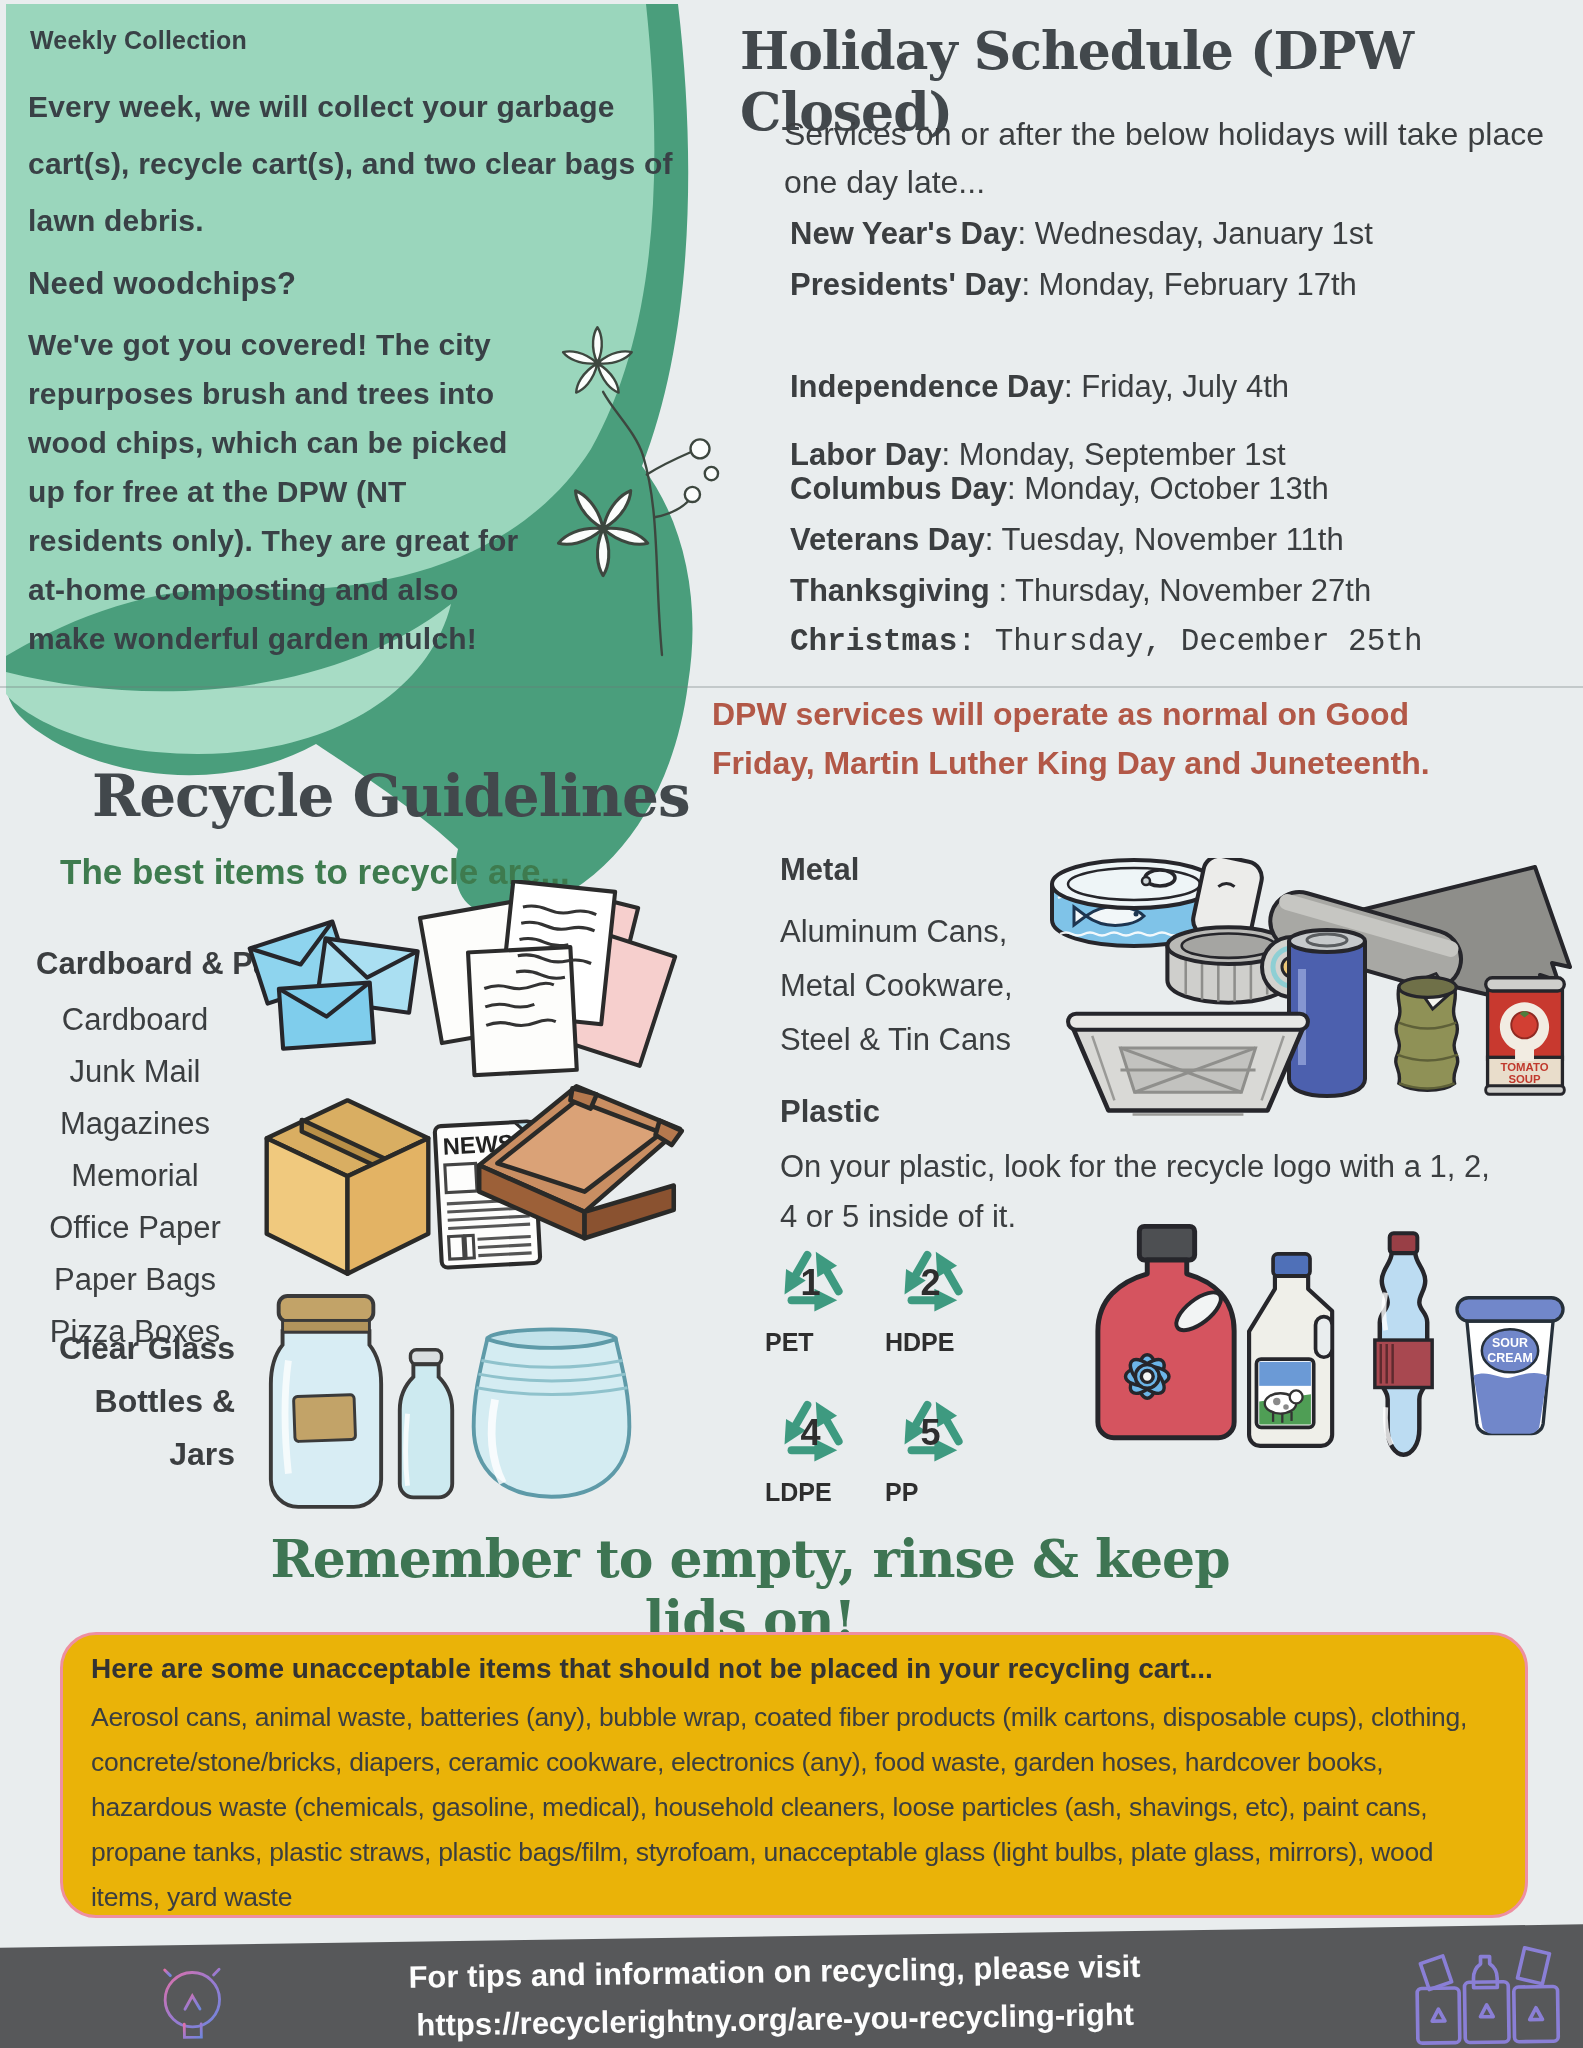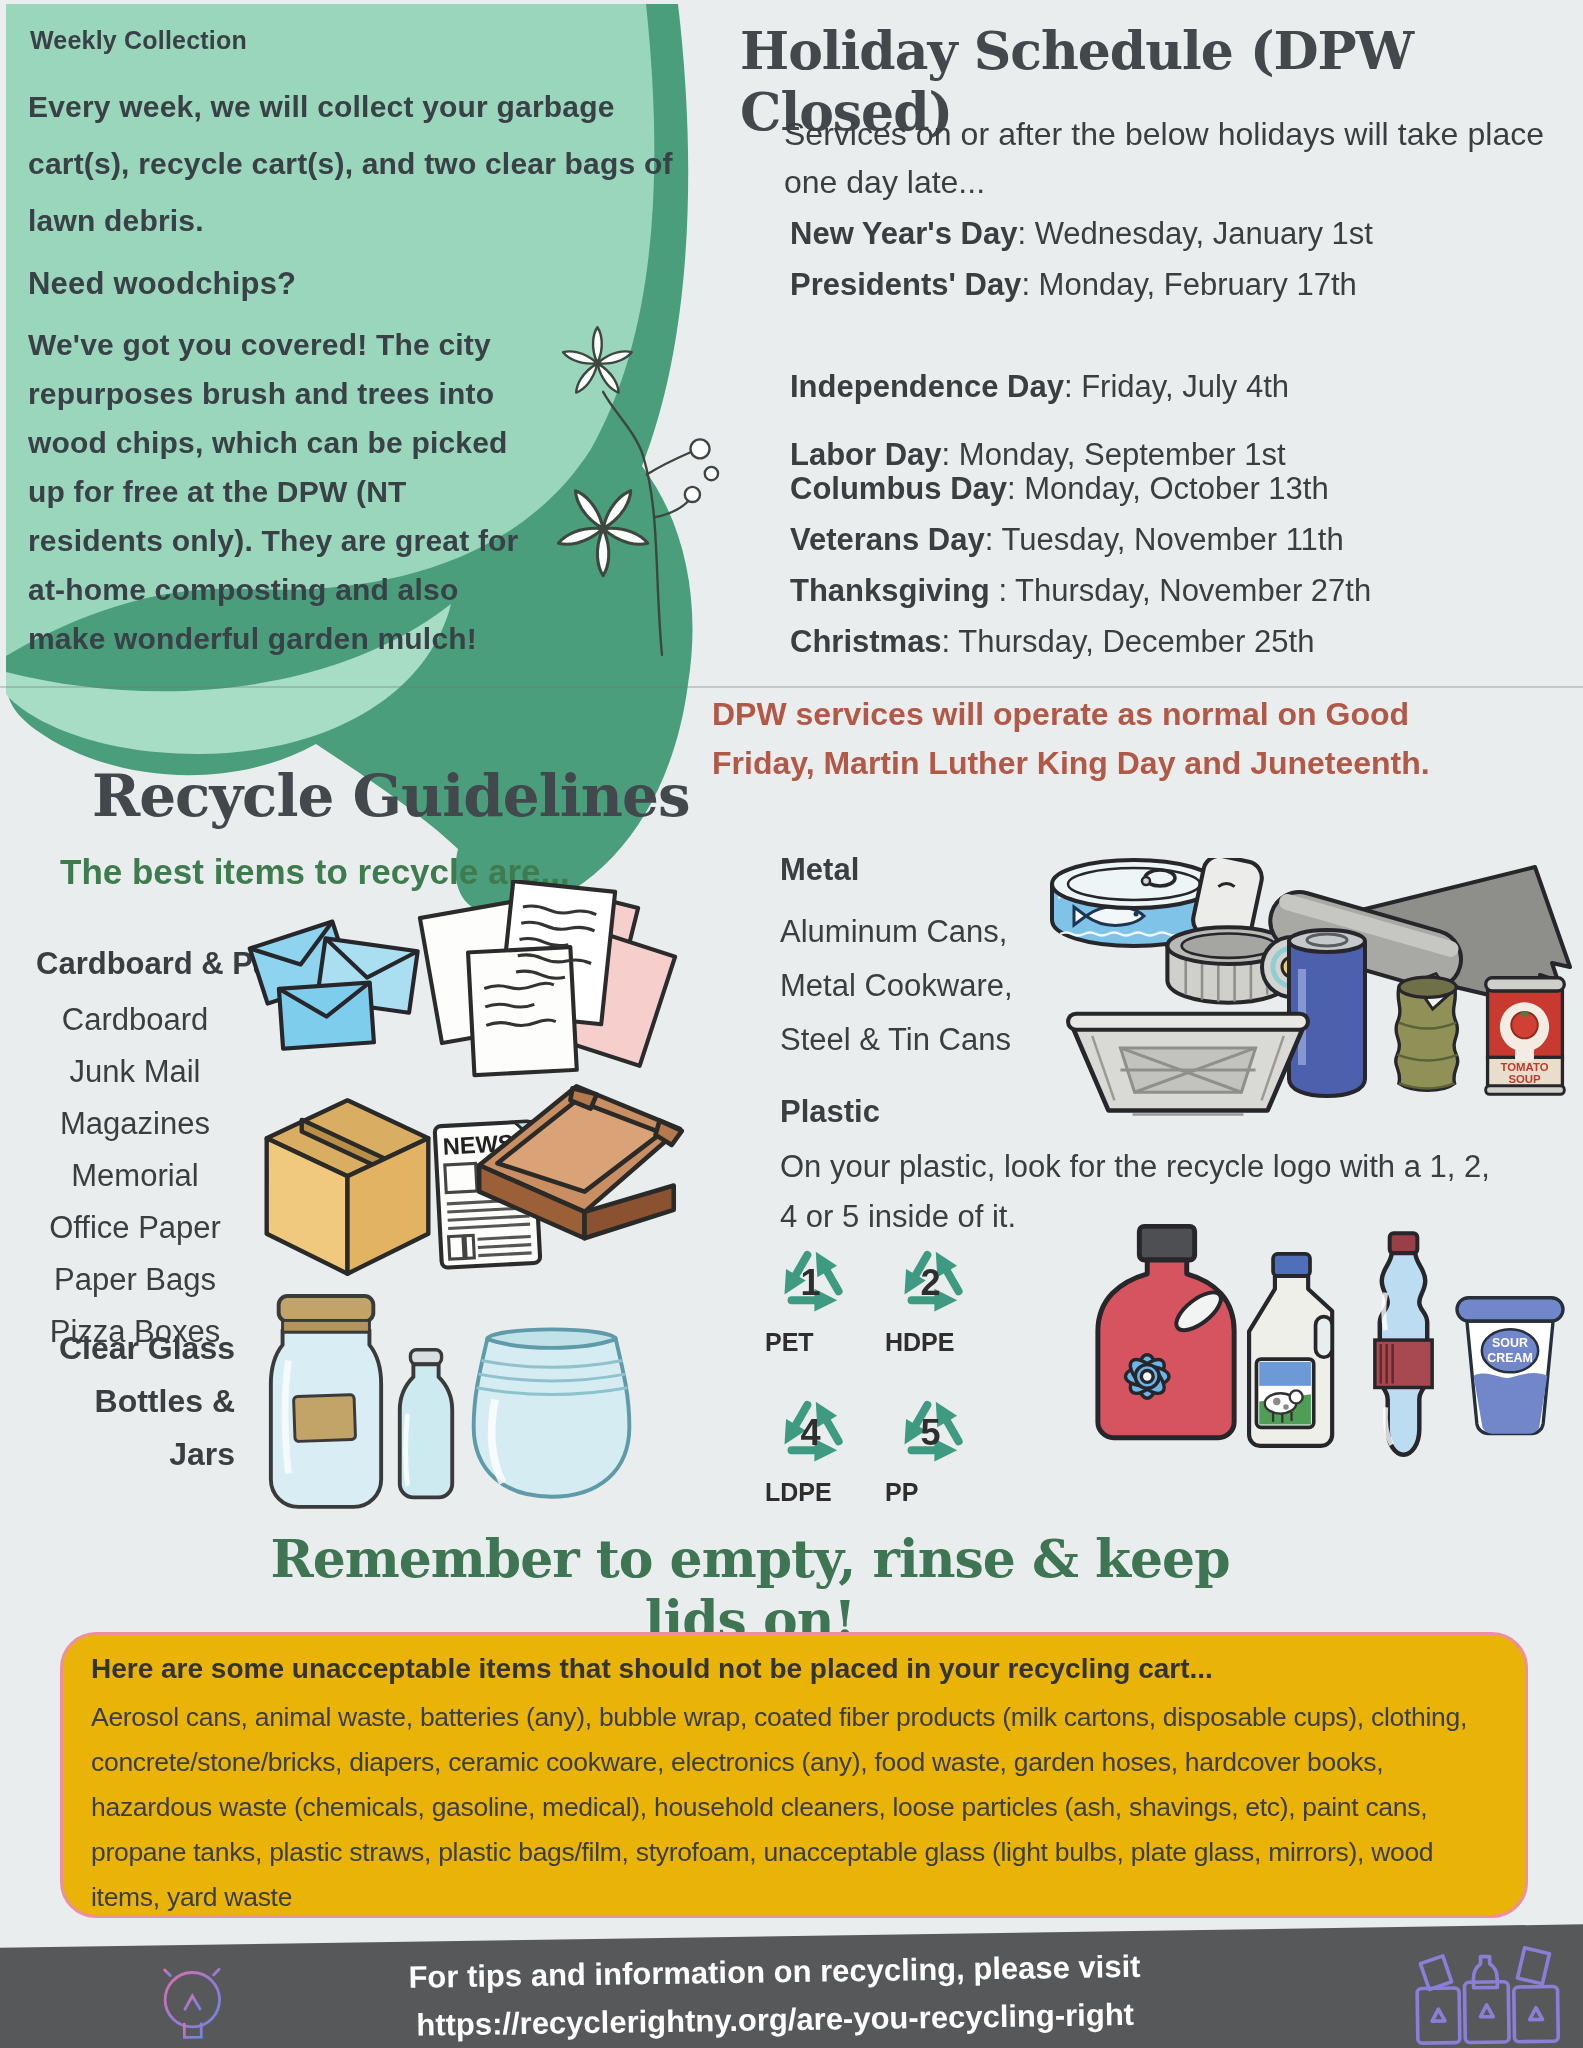--- a/index.html
+++ b/index.html
@@ -89,21 +89,21 @@
   <div class="t hrow" style="left:790px;top:369px;font-size:31px;">
     <b>Independence Day</b><span>: Friday, July 4th</span></div>
   <div class="t hrow" style="left:790px;top:437px;font-size:31px;">
     <b>Labor Day</b><span>: Monday, September 1st</span></div>
   <div class="t hrow" style="left:790px;top:471px;font-size:31px;">
     <b>Columbus Day</b><span>: Monday, October 13th</span></div>
   <div class="t hrow" style="left:790px;top:522px;font-size:31px;">
     <b>Veterans Day</b><span>: Tuesday, November 11th</span></div>
   <div class="t hrow" style="left:790px;top:573px;font-size:31px;">
     <b>Thanksgiving</b><span> : Thursday, November 27th</span></div>
-  <div class="t hrow" style="left:790px;top:624px;font-size:31px;">
+  <div class="t hrow" style="left:790px;top:624px;font-size:31px;font-family:Liberation Mono, monospace;">
     <b>Christmas</b><span>: Thursday, December 25th</span></div>
 
   <div class="t rednote" style="left:712px;top:690px;width:800px;font-size:32px;line-height:49px;">DPW services will operate as normal on Good Friday, Martin Luther King Day and Juneteenth.</div>
 
   <div class="t script" style="left:92px;top:762px;font-size:58px;">Recycle Guidelines</div>
   <div class="t greenhead" style="left:60px;top:852px;font-size:35px;">The best items to recycle are...</div>
 
   <div class="t b" style="left:36px;top:946px;font-size:31px;">Cardboard &amp; Paper</div>
   <div class="t" style="left:30px;top:994px;width:210px;font-size:31px;line-height:52px;text-align:center;">
     <div>Cardboard</div>

